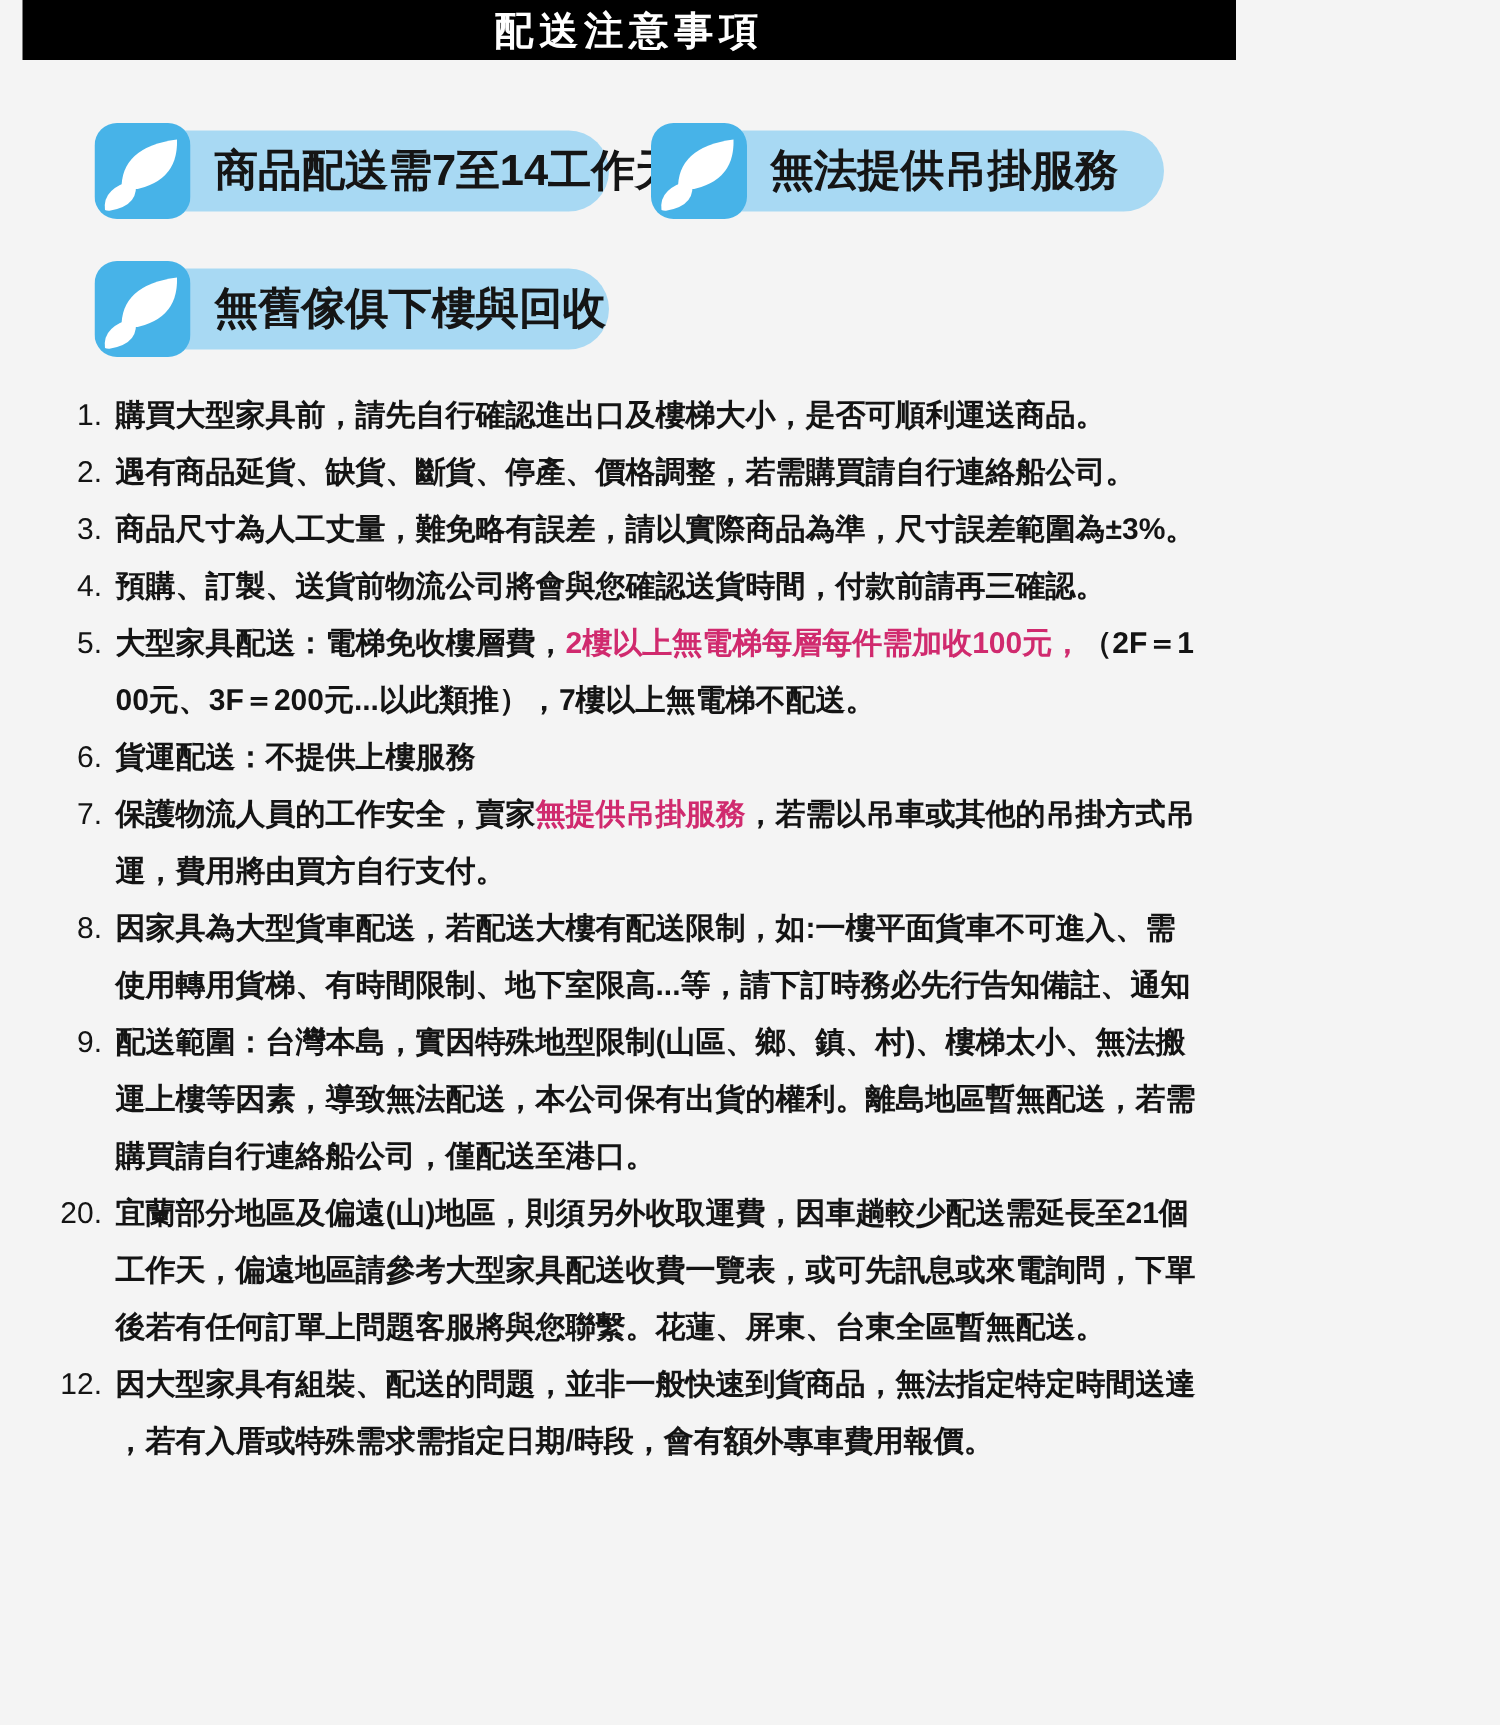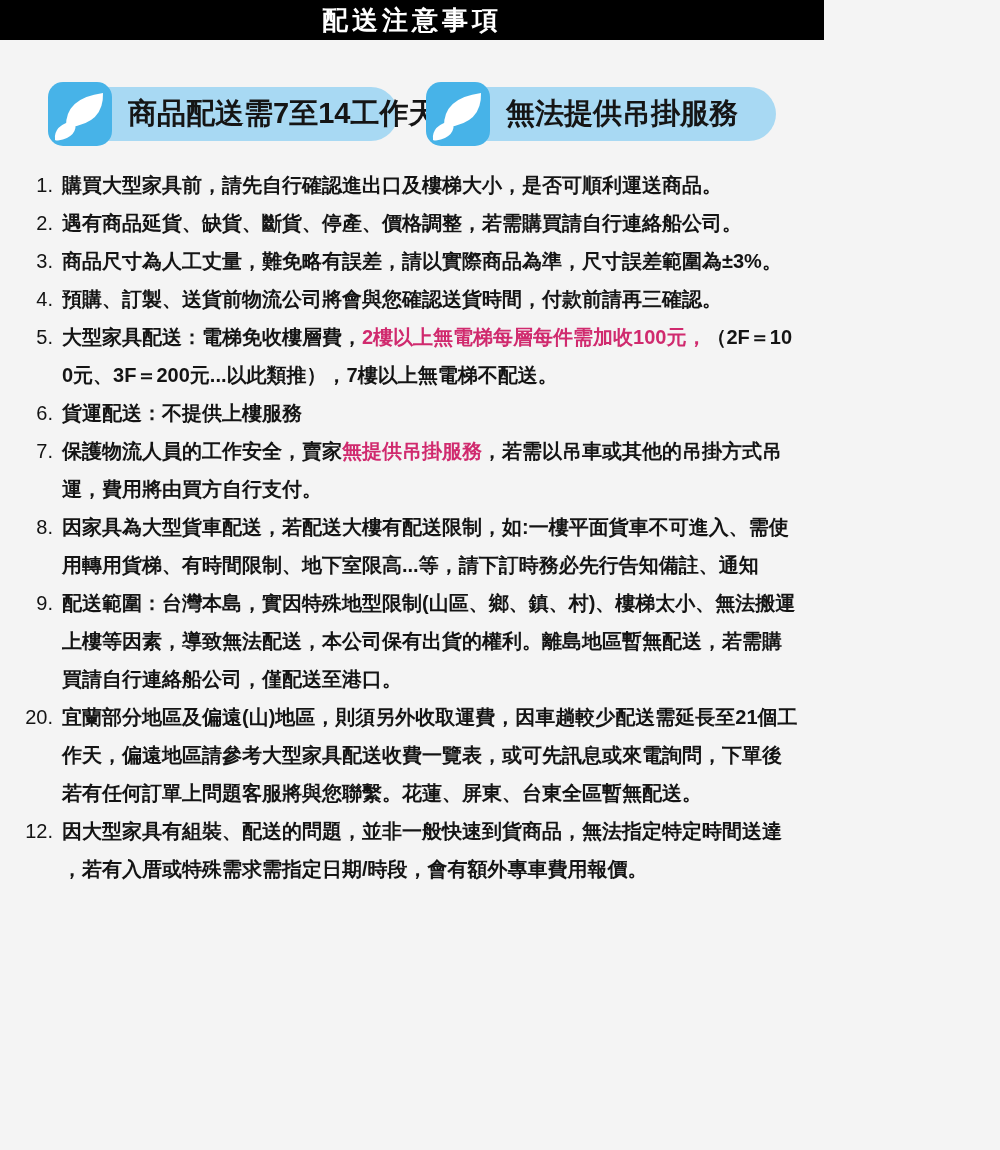--- a/index.html
+++ b/index.html
@@ -4,21 +4,21 @@
 <style>
   * { margin:0; padding:0; box-sizing:border-box; }
   html,body { width:1000px; }
   body {
     width:1000px; height:1150px;
     background: var(--page-bg, #f4f4f4);
     font-family:"Liberation Sans","DejaVu Sans",sans-serif;
     color:#111;
     overflow:hidden;
   }
-  .page { width:824px; height:1150px; }
+  .page { width:824px; height:1150px;padding-left:15px; }
 
   
   .header {
     height:40px;
     background: var(--header-bg, #000);
     display:flex; align-items:center; justify-content:center;
   }
   .header h1 {
     color:#fff; font-size:26px; font-weight:bold; letter-spacing:4px;
   }
@@ -99,20 +99,30 @@
     <span class="badge-icon">
       <svg viewBox="0 0 64 64" aria-hidden="true">
         <rect x="0" y="0" width="64" height="64" rx="15" fill="#47B3E8"></rect>
         <path d="M18 45 Q17 16 55 11 Q56 41 22 45 Q20 45.2 18 45 Z" fill="#ffffff"></path>
         <path d="M7 58 Q5 43 27 38 Q31 55 10 58.5 Q8 58.6 7 58 Z" fill="#ffffff"></path>
       </svg>
     </span>
     <span class="badge-pill">無法提供吊掛服務</span>
   </div>
 
+  <div class="badge">
+    <span class="badge-icon">
+      <svg viewBox="0 0 64 64" aria-hidden="true">
+        <rect x="0" y="0" width="64" height="64" rx="15" fill="#47B3E8"></rect>
+        <path d="M18 45 Q17 16 55 11 Q56 41 22 45 Q20 45.2 18 45 Z" fill="#ffffff"></path>
+        <path d="M7 58 Q5 43 27 38 Q31 55 10 58.5 Q8 58.6 7 58 Z" fill="#ffffff"></path>
+      </svg>
+    </span>
+    <span class="badge-pill">無舊傢俱下樓與回收</span>
+  </div>
 
 
 </section>
 
   <ol class="notes" id="notes">
   <li class="note">
     <span class="note-num">1.</span>
     <span class="note-text"><span>購買大型家具前，請先自行確認進出口及樓梯大小，是否可順利運送商品。</span></span>
   </li>
 

